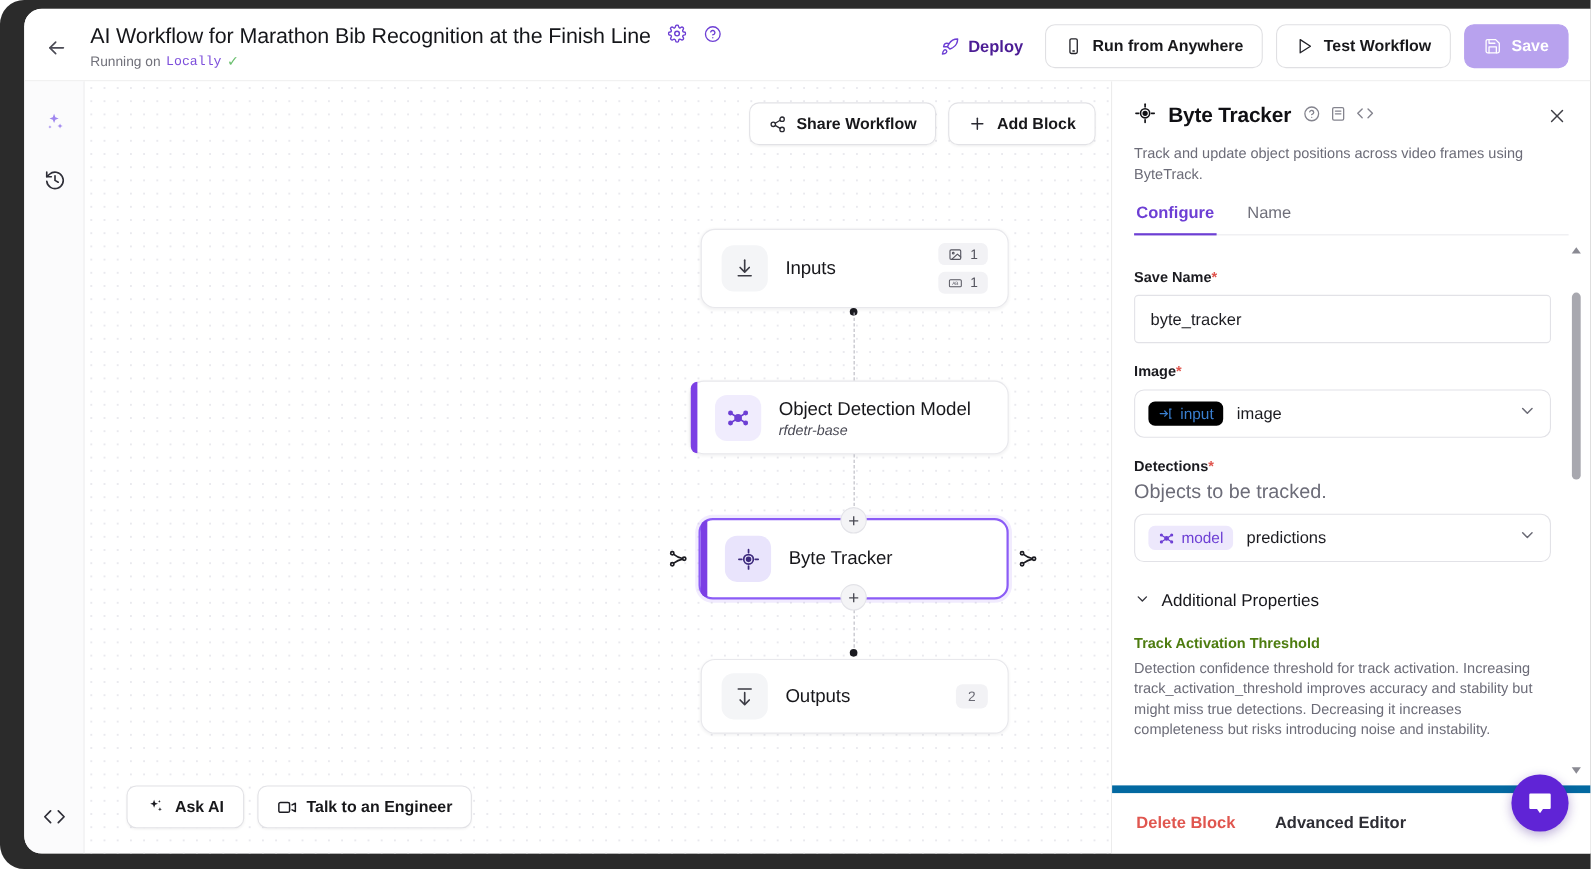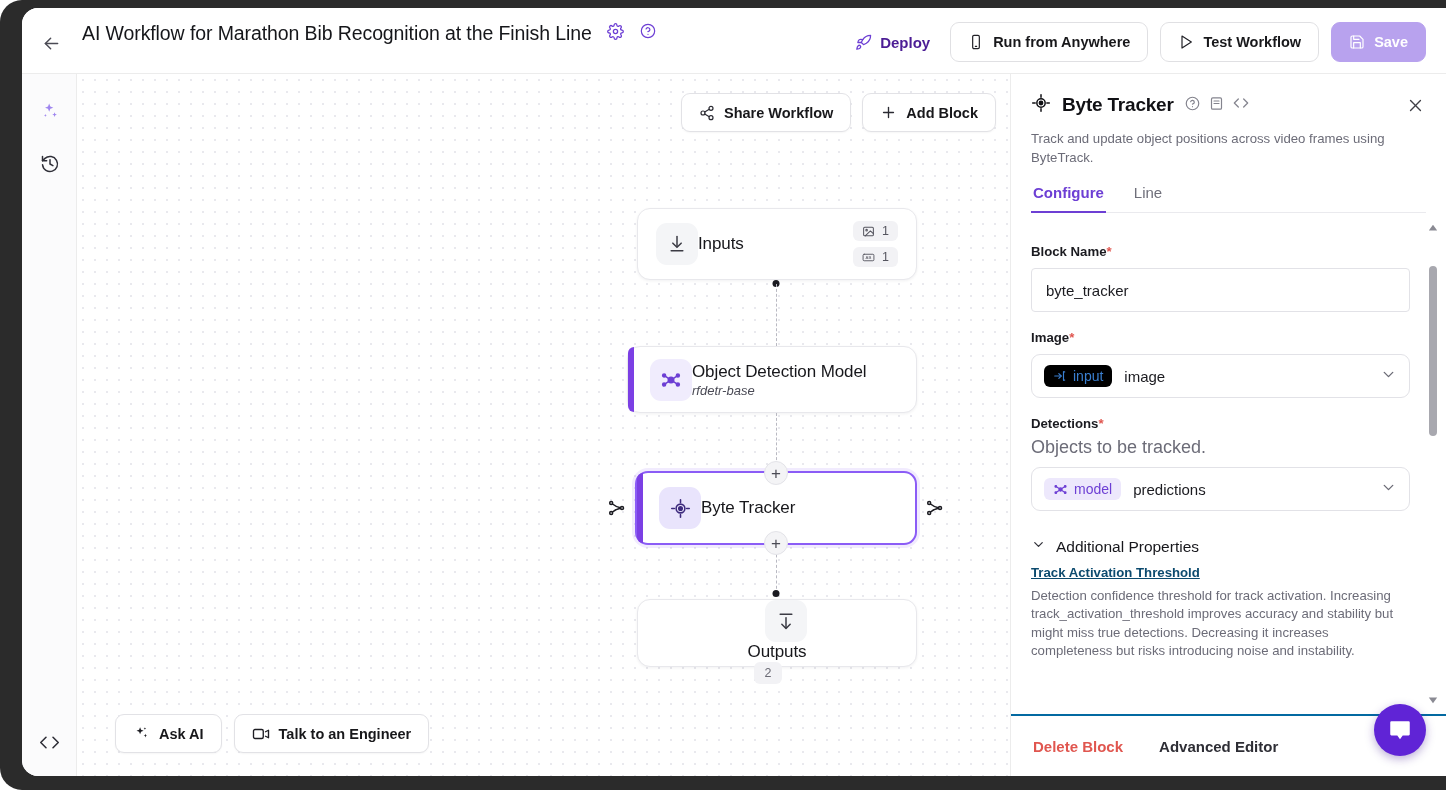--- a/index.html
+++ b/index.html
@@ -127,21 +127,21 @@
     border-radius: 13px;
     box-shadow: 0 1px 3px rgba(16,16,30,.06);
     display: flex; align-items: center;
     cursor: pointer;
   }
   .node-ico {
     width: 42px; height: 42px; border-radius: 11px;
     display: flex; align-items: center; justify-content: center;
     margin-left: 18px; flex: none;
   }
-  .node-text { flex: 1 1 auto; }
+  .node-text { margin-left: 16px; flex: 1 1 auto; }
   .node-title { font-size: 17px; color: #17171b; letter-spacing: -0.1px; }
   .node-sub { font-size: 13px; color: #4a4a55; font-style: italic; margin-top: 1px; }
   .badges {
     display: flex; flex-direction: column; gap: 6px;
     margin-right: 18px;
   }
   .badge {
     display: flex; align-items: center; gap: 7px;
     background: #f2f2f5; border-radius: 6px;
     padding: 3px 9px; font-size: 12.5px; color: #55555f;
@@ -245,30 +245,30 @@
   .chip.input-chip { background: #000000; color: #3a7fd0; }
   .chip.model-chip { background: #ede8fc; color: #6d3fd4; }
   .select-value { margin-left: 12px; font-size: 15px; color: #1b1b20; }
   .caret { margin-left: auto; color: #6b6b76; }
   .section-toggle {
     display: flex; align-items: center; gap: 10px;
     font-size: 15.5px; color: #17171c; font-weight: 500;
     cursor: pointer; margin-top: 26px;
   }
   .prop-title {
-    font-size: 13.2px; font-weight: 700; color: #0c4a6e; margin-top: 9px; text-decoration: underline;
+    font-size: 13.2px; font-weight: 700; color: #4d7c0f; margin-top: 20px;
   }
   .prop-desc {
     font-size: 13.2px; color: #6c6c78; line-height: 18.3px; margin-top: 7px;
   }
   .field-block { margin-bottom: 18px; }
 
   .panel-footer {
     position: absolute; left: 0; right: 0; bottom: 0; height: 62px;
-    border-top: 2px solid #0369a1;
+    border-top: 7px solid #0369a1;
     display: flex; align-items: center; gap: 36px;
     padding-left: 22px; background: #fff;
   }
   .footer-link { font-size: 15px; font-weight: 600; cursor: pointer; }
   .danger { color: #e0564f; }
   .neutral { color: #2e2e35; }
 
   
   .scrollbar {
     position: absolute; right: 6px; top: 148px; bottom: 70px; width: 14px;
@@ -321,20 +321,25 @@
             <path d="M19.4 15a1.65 1.65 0 0 0 .33 1.82l.06.06a2 2 0 1 1-2.83 2.83l-.06-.06a1.65 1.65 0 0 0-1.82-.33 1.65 1.65 0 0 0-1 1.51V21a2 2 0 0 1-4 0v-.09A1.65 1.65 0 0 0 9 19.4a1.65 1.65 0 0 0-1.82.33l-.06.06a2 2 0 1 1-2.83-2.83l.06-.06a1.65 1.65 0 0 0 .33-1.82 1.65 1.65 0 0 0-1.51-1H3a2 2 0 0 1 0-4h.09A1.65 1.65 0 0 0 4.6 9a1.65 1.65 0 0 0-.33-1.82l-.06-.06a2 2 0 1 1 2.83-2.83l.06.06A1.65 1.65 0 0 0 9 4.6a1.65 1.65 0 0 0 1-1.51V3a2 2 0 0 1 4 0v.09a1.65 1.65 0 0 0 1 1.51 1.65 1.65 0 0 0 1.82-.33l.06-.06a2 2 0 1 1 2.83 2.83l-.06.06a1.65 1.65 0 0 0-.33 1.82V9a1.65 1.65 0 0 0 1.51 1H21a2 2 0 0 1 0 4h-.09a1.65 1.65 0 0 0-1.51 1z"></path>
           </svg>
         </span>
         <span class="title-icon">
           <svg width="16" height="16" viewBox="0 0 24 24" fill="none" stroke="#6d3fd4" stroke-width="1.8" stroke-linecap="round" stroke-linejoin="round">
             <circle cx="12" cy="12" r="10"></circle>
             <path d="M9.1 9a3 3 0 0 1 5.8 1c0 2-3 3-3 3"></path>
             <line x1="12" y1="17" x2="12.01" y2="17"></line>
           </svg>
         </span>
+      </div>
+      <div class="subtitle">
+        <span>Running on</span>
+        <span class="loc">Locally</span>
+        <span class="check">✓</span>
       </div>
     </div>
 
     <div class="top-actions">
       <div class="deploy">
         <svg width="17" height="17" viewBox="0 0 24 24" fill="none" stroke="#6d3fd4" stroke-width="1.8" stroke-linecap="round" stroke-linejoin="round">
           <path d="M4.5 16.5c-1.5 1.26-2 5-2 5s3.74-.5 5-2c.71-.84.7-2.13-.09-2.91a2.18 2.18 0 0 0-2.91-.09z"></path>
           <path d="M12 15l-3-3a22 22 0 0 1 2-3.95A12.88 12.88 0 0 1 22 2c0 2.72-.78 7.5-6 11a22.35 22.35 0 0 1-4 2z"></path>
           <path d="M9 12H4s.55-3.03 2-4c1.62-1.08 5 0 5 0"></path>
         </svg>
@@ -505,21 +510,21 @@
         <svg width="20" height="20" viewBox="0 0 24 24" fill="none" stroke="#1c1c22" stroke-width="1.8" stroke-linecap="round" stroke-linejoin="round">
           <circle cx="5" cy="6" r="1.8"></circle>
             <circle cx="5" cy="18" r="1.8"></circle>
             <circle cx="18" cy="12" r="1.8"></circle>
           <path d="M6.6 7.2C10 10 11 10.8 16.2 11.7"></path>
           <path d="M6.6 16.8C10 14 11 13.2 16.2 12.3"></path>
         </svg>
       </div>
     </div>
 
-    <div class="node" style="left:560px; top:525px; width:280px; height:68px;flex-direction:column;">
+    <div class="node" style="left:560px; top:525px; width:280px; height:68px;">
       <div class="node-ico" style="background:#f4f5f7;">
         <svg width="20" height="20" viewBox="0 0 24 24" fill="none" stroke="#3b3b44" stroke-width="1.8" stroke-linecap="round" stroke-linejoin="round">
           <line x1="5" y1="4" x2="19" y2="4"></line>
           <line x1="12" y1="8" x2="12" y2="20"></line>
             <polyline points="7 16 12 21 17 16"></polyline>
         </svg>
       </div>
       <div class="node-text">
         <div class="node-title">Outputs</div>
       </div>
@@ -587,28 +592,28 @@
             <line x1="5" y1="5" x2="19" y2="19"></line>
               <line x1="19" y1="5" x2="5" y2="19"></line>
           </svg>
         </span>
       </div>
 
       <div class="panel-desc">Track and update object positions across video frames using ByteTrack.</div>
 
       <div class="tabs">
         <div class="tab active">Configure</div>
-        <div class="tab">Line</div>
+        <div class="tab">Name</div>
       </div>
     </div>
 
     <div class="panel-body">
 
       <div class="field-block">
-        <div class="field-label"><span>Block Name</span><span class="req">*</span></div>
+        <div class="field-label"><span>Save Name</span><span class="req">*</span></div>
         <div class="input">byte_tracker</div>
       </div>
 
       <div class="field-block">
         <div class="field-label"><span>Image</span><span class="req">*</span></div>
         <div class="select">
           <span class="chip input-chip">
             <svg width="14" height="14" viewBox="0 0 24 24" fill="none" stroke="#3a7fd0" stroke-width="2" stroke-linecap="round" stroke-linejoin="round">
               <line x1="3" y1="12" x2="14" y2="12"></line>
                 <polyline points="10 8 14 12 10 16"></polyline>

